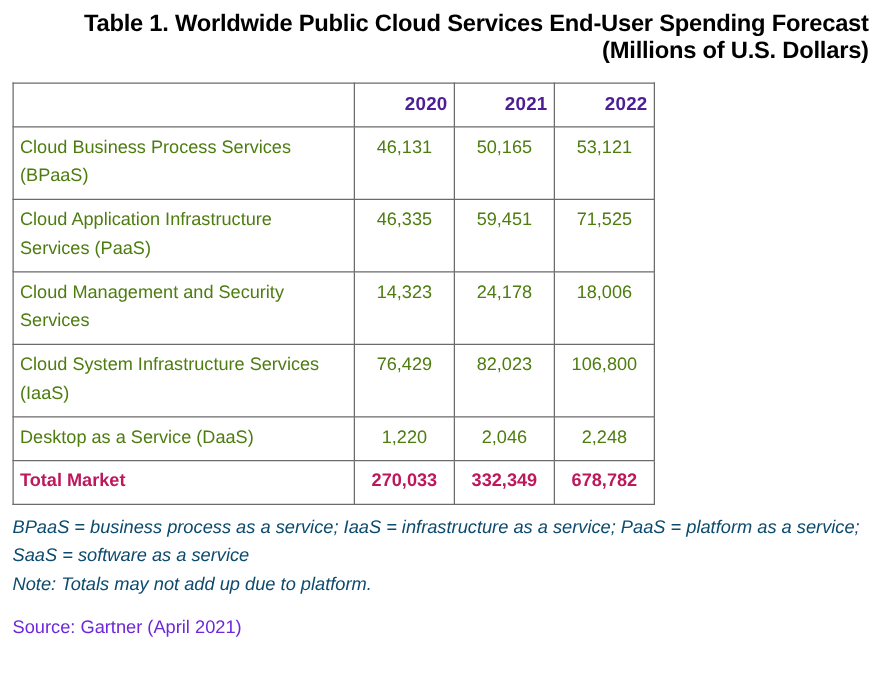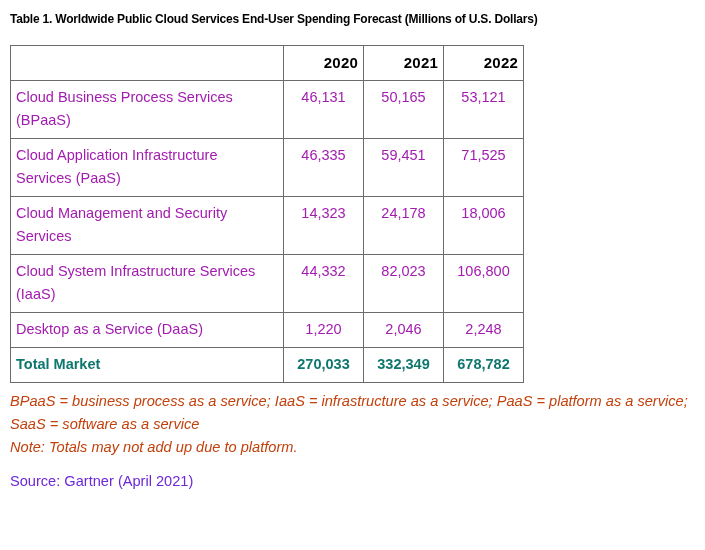--- a/index.html
+++ b/index.html
@@ -14,69 +14,70 @@
     font-family: "Liberation Sans", sans-serif;
     color: #3d3d3d;
     -webkit-font-smoothing: antialiased;
   }
   .page {
     padding: 9px 10px 0 10px;
   }
   .title {
     font-weight: bold;
     color: #000000;
-    font-size: 12px;
+    font-size: 19px;
     line-height: 21px;
     letter-spacing: -0.2px;
     max-width: 690px;
     margin: 0 0 15px 0;
+    text-align: right;
   }
   table.data {
     border-collapse: collapse;
     table-layout: fixed;
     width: 513px;
   }
   table.data col.c-label { width: 273px; }
   table.data col.c-year  { width: 80px; }
   table.data th,
   table.data td {
     border: 1px solid #6b6b6b;
     vertical-align: top;
     font-size: 14.5px;
     line-height: 23px;
     padding: 5px 5px 6px 5px;
     font-weight: normal;
-    color: #a21caf;
+    color: #4d7c0f;
     overflow: hidden;
   }
   table.data th {
     font-weight: bold;
     text-align: right;
     font-size: 15px;
-    color: #000000;
+    color: #4c1d95;
     letter-spacing: 0.2px;
   }
   table.data td.label {
     text-align: left;
     padding-right: 20px;
   }
   table.data td.num {
     text-align: center;
   }
   table.data tr.total-row td {
     font-weight: bold;
-    color: #0f766e;
+    color: #be185d;
   }
   .footnotes {
     font-style: italic;
     font-size: 14.6px;
     line-height: 23px;
     margin-top: 7px;
     max-width: 692px;
-    color: #c2410c;
+    color: #0c4a6e;
   }
   .source {
     font-size: 14.6px;
     line-height: 23px;
     margin-top: 11px;
     color: #6d28d9;
   }
 </style>
 </head>
 <body>
@@ -115,21 +116,21 @@
           <td class="num">71,525</td>
         </tr>
         <tr>
           <td class="label">Cloud Management and Security Services</td>
           <td class="num">14,323</td>
           <td class="num">24,178</td>
           <td class="num">18,006</td>
         </tr>
         <tr>
           <td class="label">Cloud System Infrastructure Services (IaaS)</td>
-          <td class="num">44,332</td>
+          <td class="num">76,429</td>
           <td class="num">82,023</td>
           <td class="num">106,800</td>
         </tr>
         <tr>
           <td class="label">Desktop as a Service (DaaS)</td>
           <td class="num">1,220</td>
           <td class="num">2,046</td>
           <td class="num">2,248</td>
         </tr>
         <tr class="total-row">

